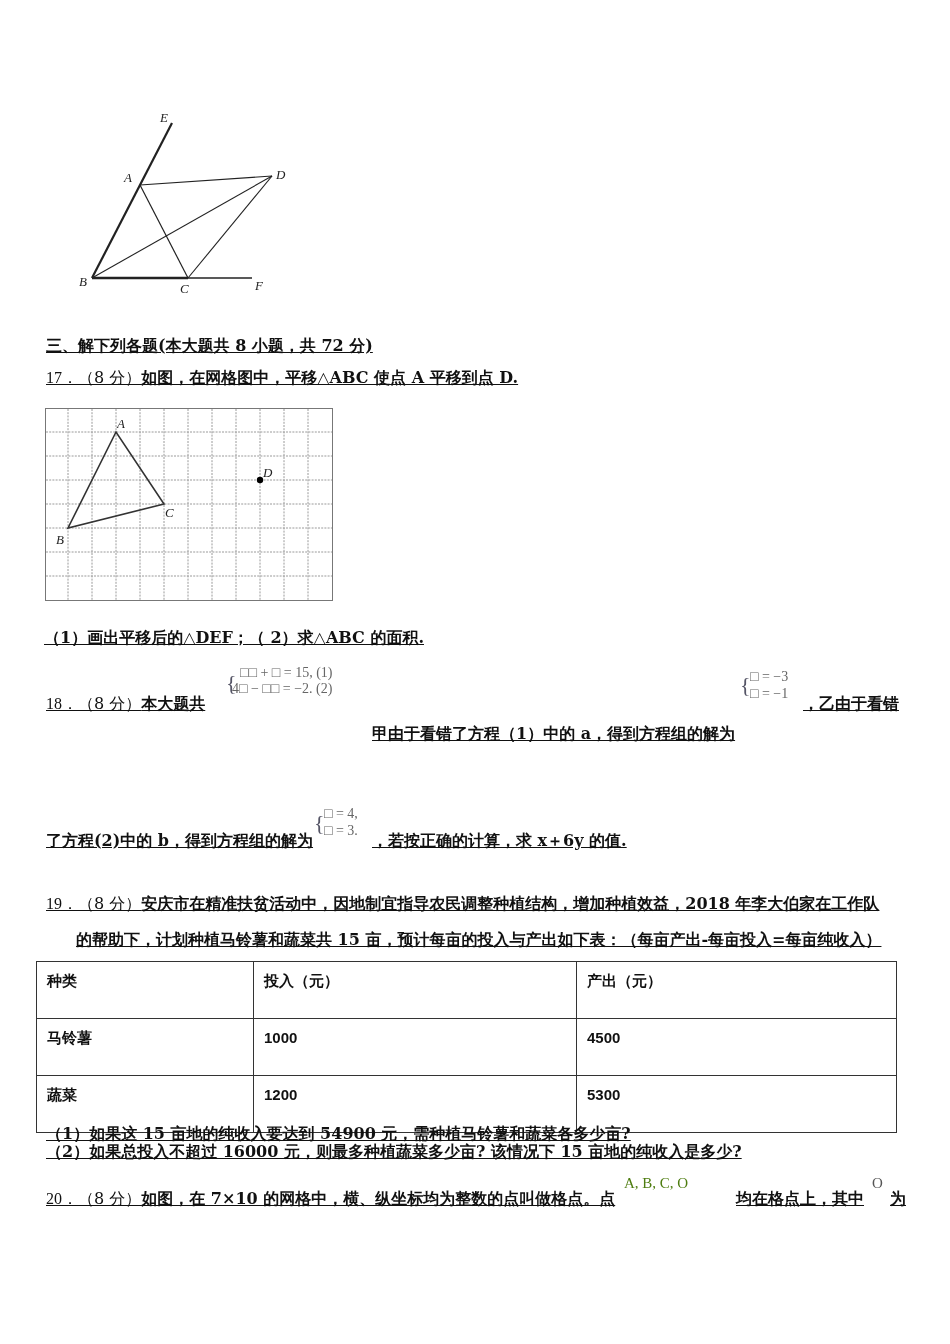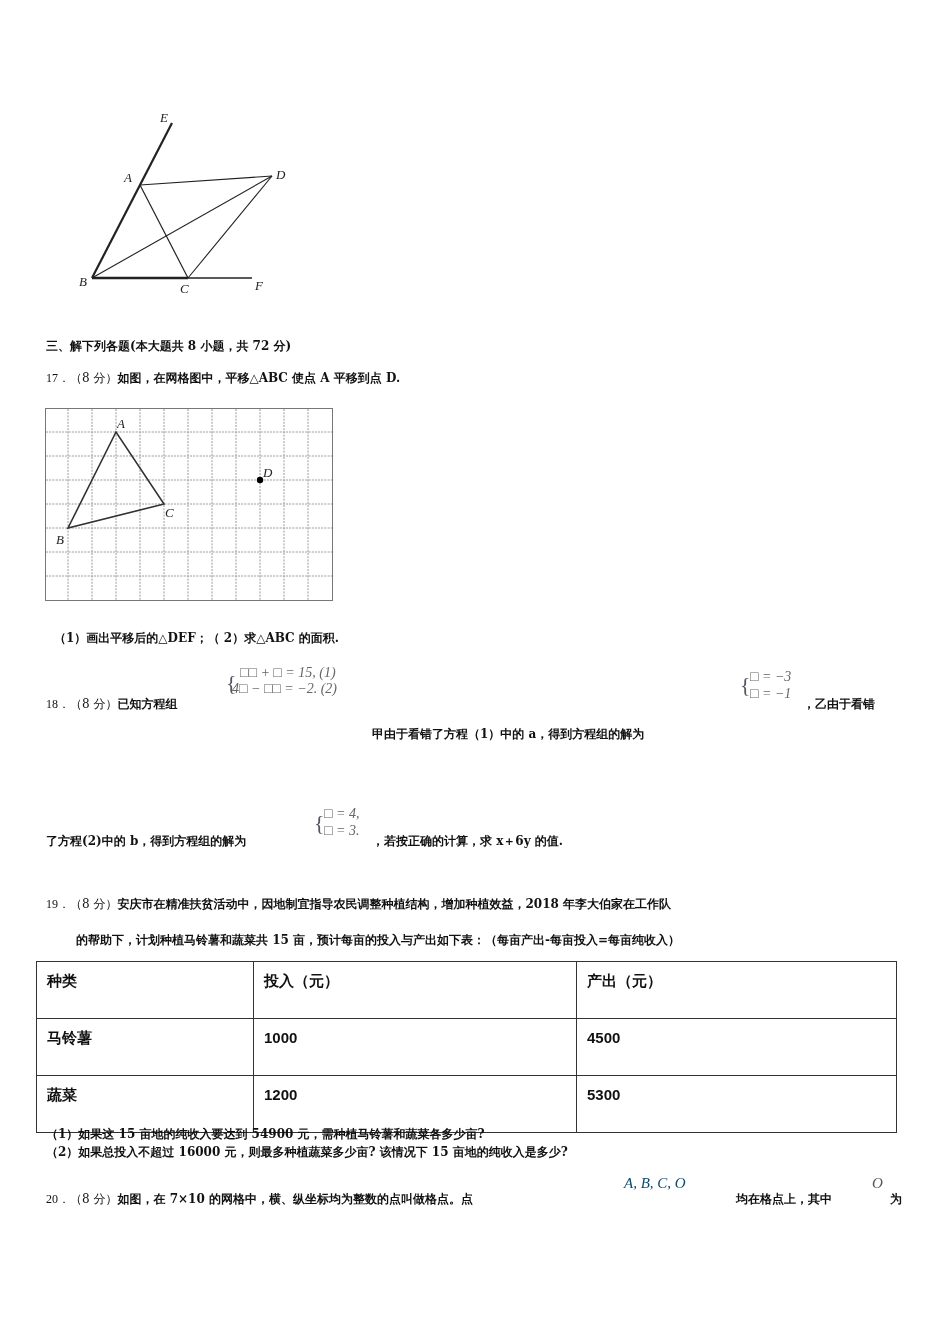--- a/index.html
+++ b/index.html
@@ -1,22 +1,22 @@
 <!DOCTYPE html>
 <html><head>
 <meta charset="utf-8">
 <style>
   html, body { margin: 0; padding: 0; background: #ffffff; }
   body { width: 950px; height: 1344px; position: relative; overflow: hidden;
          font-family: "DejaVu Serif", "Liberation Serif", serif; color: #111; }
   .abs { position: absolute; }
-  .line { position: absolute; font-size: 12px; white-space: nowrap; line-height: 20px; }
+  .line { position: absolute; font-size: 16px; white-space: nowrap; line-height: 20px; text-decoration: underline; }
   .bold { font-weight: bold; }
   .num { font-family: "Liberation Serif", serif; }
-  .formula { position: absolute; font-family: "Liberation Serif", serif; font-style: italic;
+  .formula { position: absolute; font-family: "Liberation Serif", serif; 
              color: #666; font-size: 14px; line-height: 15px; white-space: nowrap; }
   .brace { position: absolute; font-family: "Liberation Serif", serif; color: #556;
            font-size: 22px; line-height: 22px; }
   .fig-label { font-family: "Liberation Serif", serif; font-style: italic; font-size: 13px; fill: #222; }
   table.data { position: absolute; left: 36px; top: 961px; width: 861px; border-collapse: collapse;
                font-size: 15px; border-radius: 22px; }
   table.data td { border: 1.5px solid #333; height: 46px; vertical-align: top; padding: 10px 10px 0 10px;
                   font-weight: bold; font-family: "Liberation Sans", sans-serif; }
   table.data td.num { font-family: Liberation Sans, sans-serif; }
 </style>
@@ -70,24 +70,24 @@
       <line y1="168" y2="168" x1="1" x2="287"></line>
     </g>
   <polygon points="71,24 23,120 119,96" fill="none" stroke="#333" stroke-width="1.6"></polygon>
   <circle cx="215" cy="72" r="3.2" fill="#000"></circle>
   <text class="fig-label" x="72" y="20">A</text>
   <text class="fig-label" x="11" y="136">B</text>
   <text class="fig-label" x="120" y="109">C</text>
   <text class="fig-label" x="218" y="69">D</text>
 </svg>
 
-<div class="line bold" style="left:54px;top:628px;">（1）画出平移后的△DEF；（ 2）求△ABC 的面积.</div>
+<div class="line bold" style="left:44px;top:628px;">（1）画出平移后的△DEF；（ 2）求△ABC 的面积.</div>
 
 <div class="line" style="left:46px;top:694px;">
-  <span class="num">18．</span><span>（8 分）</span><span class="bold">已知方程组</span>
+  <span class="num">18．</span><span>（8 分）</span><span class="bold">本大题共</span>
 </div>
 <div class="brace" style="left:226px;top:672px;">{</div>
 <div class="formula" style="left:240px;top:665px;">□□ + □ = 15, (1)</div>
 <div class="formula" style="left:232px;top:681px;">4□ − □□ = −2. (2)</div>
 <div class="line bold" style="left:372px;top:724px;">甲由于看错了方程（1）中的 a，得到方程组的解为</div>
 <div class="brace" style="left:740px;top:674px;">{</div>
 <div class="formula" style="left:750px;top:669px;">□ = −3</div>
 <div class="formula" style="left:750px;top:686px;">□ = −1</div>
 <div class="line bold" style="left:803px;top:694px;">，乙由于看错</div>
 
@@ -121,16 +121,16 @@
   </tr>
 </tbody>
   </table>
 
 <div class="line bold" style="left:46px;top:1108px;margin-top:16px;">（1）如果这 15 亩地的纯收入要达到 54900 元，需种植马铃薯和蔬菜各多少亩?</div>
 <div class="line bold" style="left:46px;top:1142px;">（2）如果总投入不超过 16000 元，则最多种植蔬菜多少亩? 该情况下 15 亩地的纯收入是多少?</div>
 
 <div class="line" style="left:46px;top:1189px;">
   <span class="num">20．</span><span>（8 分）</span><span class="bold">如图，在 7×10 的网格中，横、纵坐标均为整数的点叫做格点。点</span>
 </div>
-<div class="formula" style="left:624px;top:1176px;font-size:15px;color:#0c4a6e;">A,  B,  C,  O</div>
+<div class="formula" style="left:624px;top:1176px;font-size:15px;color:#4d7c0f;">A,  B,  C,  O</div>
 <div class="line bold" style="left:736px;top:1189px;">均在格点上，其中</div>
 <div class="formula" style="left:872px;top:1176px;font-size:15px;color:#555;">O</div>
 <div class="line bold" style="left:890px;top:1189px;">为</div>
 
 </body></html>

